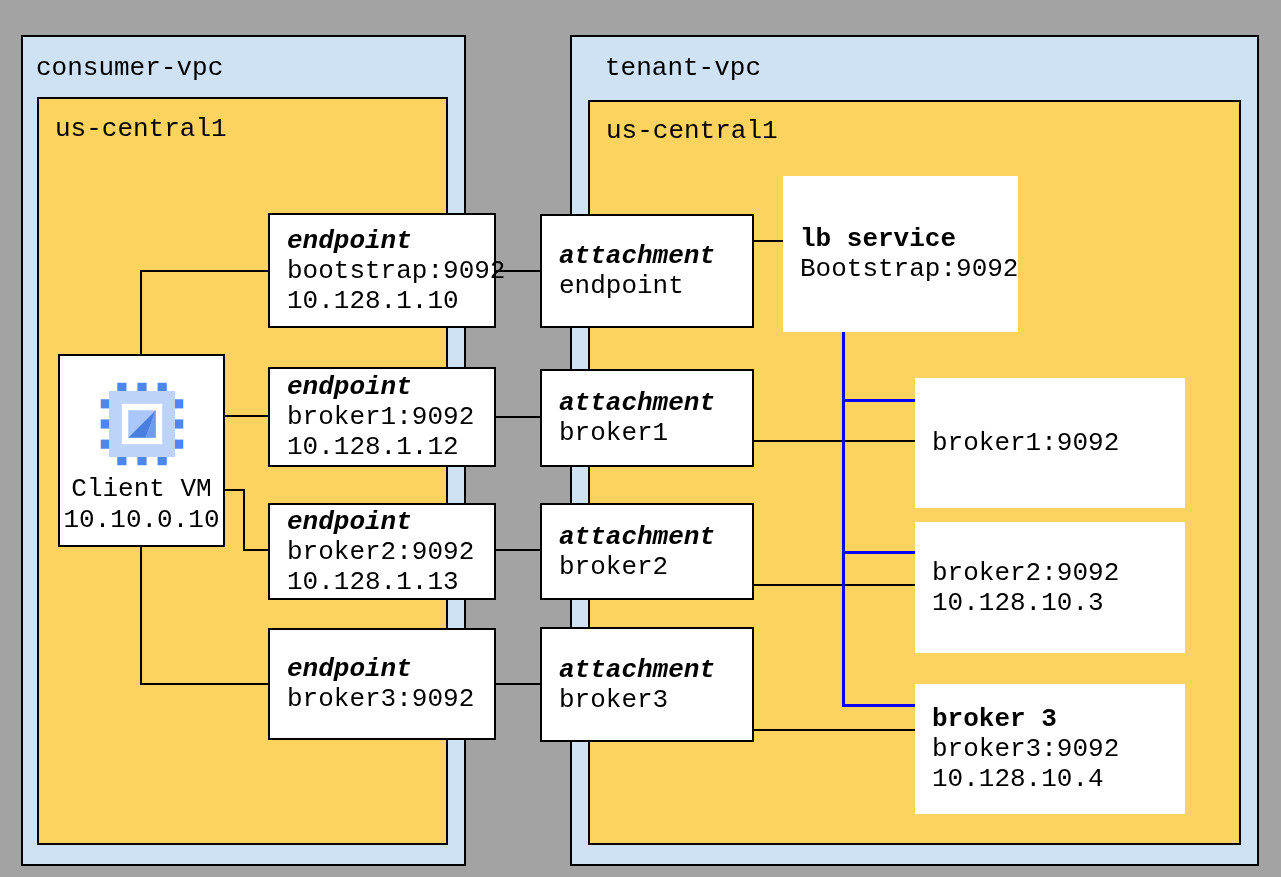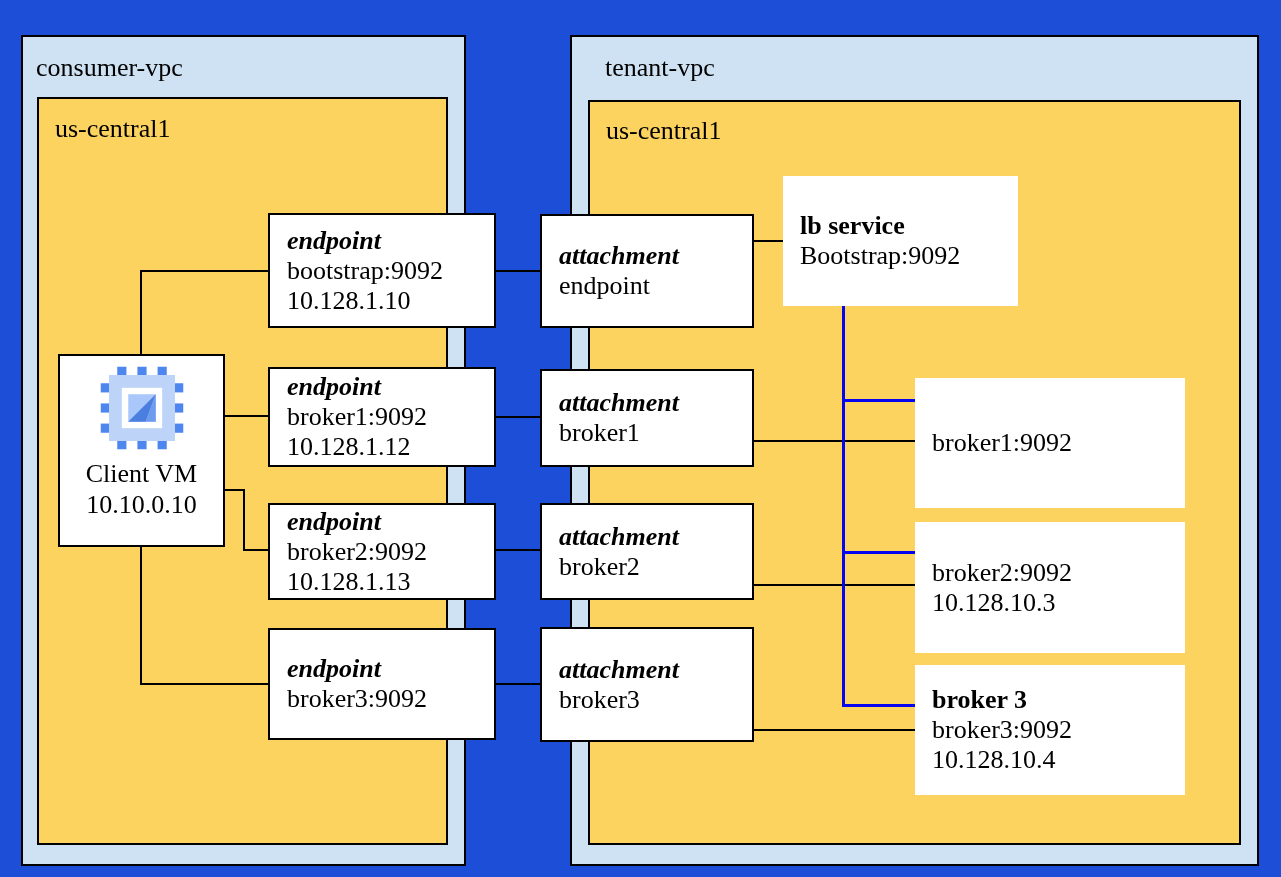--- a/index.html
+++ b/index.html
@@ -6,35 +6,35 @@
     --vpc-fill:#cfe2f3;
     --region-fill:#fcd35f;
     --box-border:#000000;
     --box-fill:#ffffff;
     --link-black:#000000;
     --link-blue:#0505ef;
     --text-color:#000000;
   }
   html,body{margin:0;padding:0;background:#ffffff;}
   .canvas{
-    position:relative;width:1281px;height:877px;background:#1d4ed8;overflow:hidden;
-    font-family:Liberation Serif, serif;color:var(--text-color);
+    position:relative;width:1281px;height:877px;background:#a3a3a3;overflow:hidden;
+    font-family:Liberation Mono, monospace;color:var(--text-color);
   }
   .vpc{position:absolute;background:var(--vpc-fill);border:2px solid var(--box-border);box-sizing:border-box;z-index:1;}
   .region{position:absolute;background:var(--region-fill);border:2px solid var(--box-border);box-sizing:border-box;z-index:2;}
   .zone-label{position:absolute;z-index:3;font-size:26px;line-height:30px;white-space:nowrap;}
   .hline,.vline{position:absolute;z-index:5;background:var(--link-black);}
   .blue{background:var(--link-blue);}
   .box{position:absolute;z-index:10;background:var(--box-fill);box-sizing:border-box;
        display:flex;flex-direction:column;justify-content:center;}
   .bordered{border:2px solid var(--box-border);}
   .box .t{font-size:26px;line-height:30px;padding-left:17px;white-space:nowrap;}
   .bi{font-weight:bold;font-style:italic;}
   .b{font-weight:bold;}
-  .vm{align-items:center;justify-content:flex-start;padding-top:8px;}
+  .vm{align-items:center;justify-content:flex-start;padding-top:24px;}
   .vm .t{padding-left:0;text-align:center;line-height:31px;}
   .vm-icon{width:88px;height:88px;margin-bottom:6px;}
 </style>
 </head>
 <body>
 
 <div class="canvas">
 
   <div class="vpc" style="left:21px;top:35px;width:445px;height:831px"></div>
   <div class="region" style="left:37px;top:97px;width:411px;height:748px"></div>
@@ -126,31 +126,31 @@
   </div>
   <div class="box bordered" style="left:540px;top:503px;width:214px;height:97px">
     <div class="t bi">attachment</div>
     <div class="t">broker2</div>
   </div>
   <div class="box bordered" style="left:540px;top:627px;width:214px;height:115px">
     <div class="t bi">attachment</div>
     <div class="t">broker3</div>
   </div>
 
-  <div class="box" style="left:783px;top:176px;width:235px;height:130px">
+  <div class="box" style="left:783px;top:176px;width:235px;height:156px">
     <div class="t b">lb service</div>
     <div class="t">Bootstrap:9092</div>
   </div>
 
   <div class="box" style="left:915px;top:378px;width:270px;height:130px">
     <div class="t">broker1:9092</div>
   </div>
   <div class="box" style="left:915px;top:522px;width:270px;height:131px">
     <div class="t">broker2:9092</div>
     <div class="t">10.128.10.3</div>
   </div>
-  <div class="box" style="left:915px;top:665px;width:270px;height:130px">
+  <div class="box" style="left:915px;top:684px;width:270px;height:130px">
     <div class="t b">broker 3</div>
     <div class="t">broker3:9092</div>
     <div class="t">10.128.10.4</div>
   </div>
 
 </div>
 
 </body></html>

